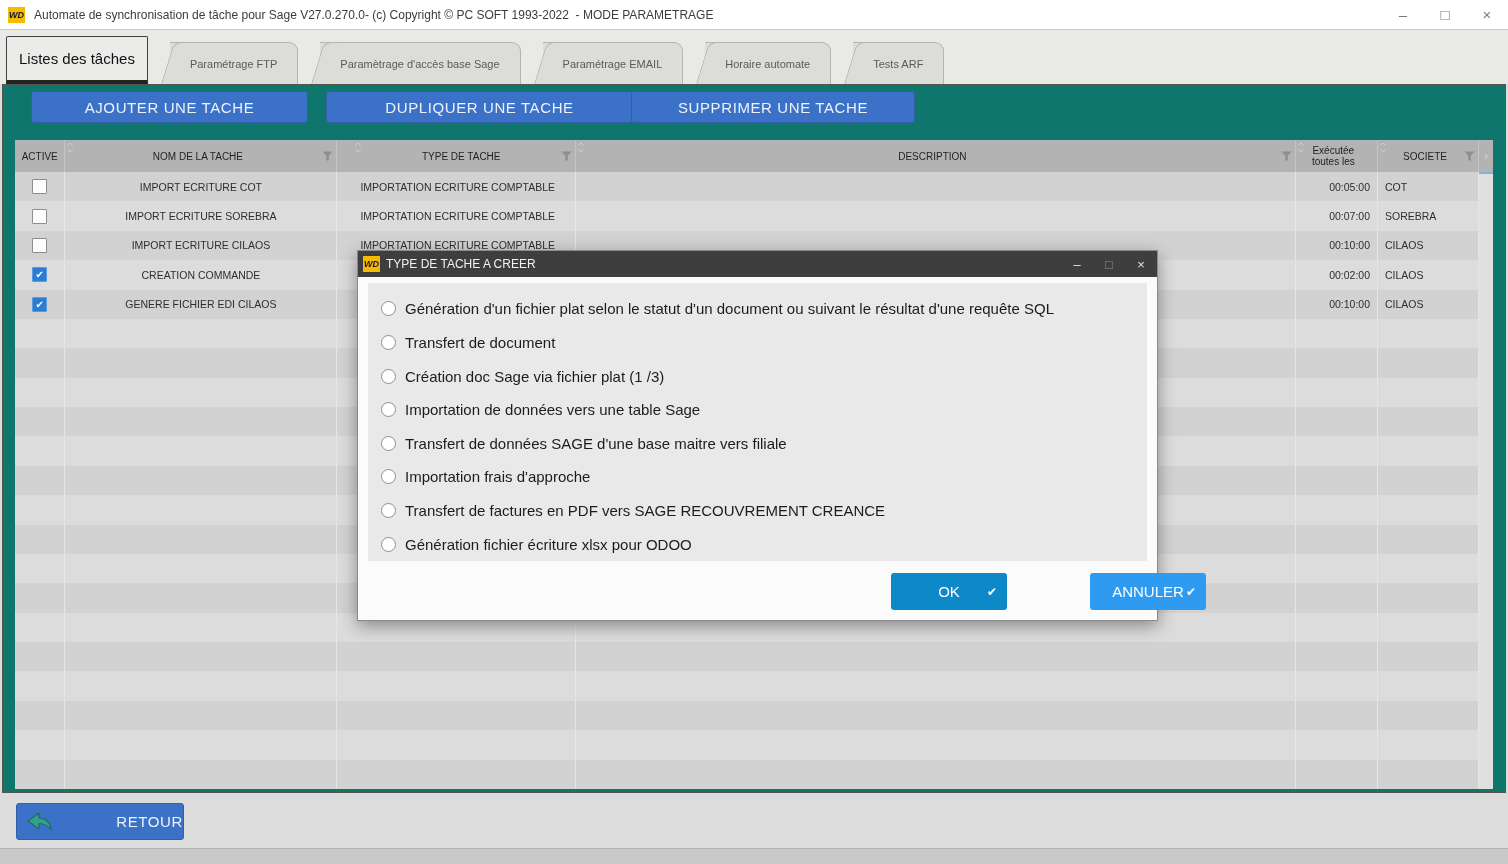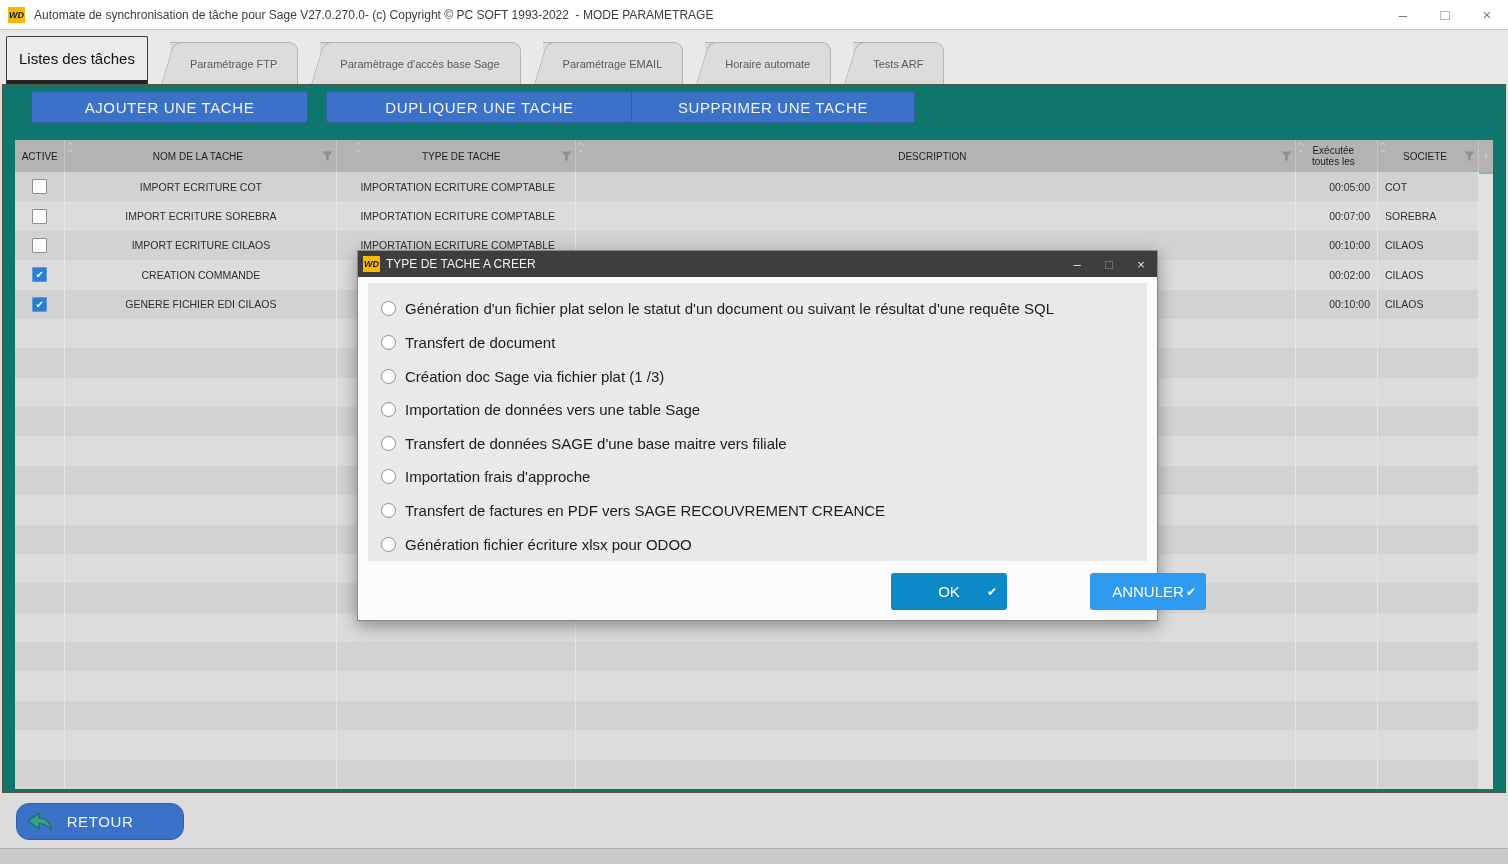--- a/index.html
+++ b/index.html
@@ -62,21 +62,21 @@
   .opt{flex:1;display:flex;align-items:center;gap:9px;min-height:0;}
   .optlabel{font-size:15px;color:#1c1c1c;white-space:nowrap;}
   .radio{width:15px;height:15px;border-radius:50%;background:#fff;border:1px solid #8f8f8f;flex:none;display:flex;align-items:center;justify-content:center;}
   .radio.sel{border-color:#3f8fc2;}
   .radio .dot{width:8px;height:8px;border-radius:50%;background:#1e90d2;}
   .dbtn{position:absolute;top:322px;width:116px;height:37px;border-radius:3px;color:#fff;font-size:15px;display:flex;align-items:center;justify-content:center;cursor:pointer;}
   .dbtn .chk{position:absolute;right:10px;font-size:12px;}
   .dbtn-ok{left:533px;background:var(--ok_blue,#0e89c8);}
   .dbtn-cancel{left:700px;background:var(--cancel_blue,#2e9bf0);margin-left:32px;}
   
-  .backbtn{position:absolute;left:16px;top:803px;width:168px;height:37px;background:var(--button_blue,#3b72c7);border:1px solid #335fa8;border-radius:13px;color:#eef2fa;font-size:15px;letter-spacing:.6px;display:flex;align-items:center;justify-content:center;cursor:pointer;}
+  .backbtn{position:absolute;left:16px;top:803px;width:168px;height:37px;background:var(--button_blue,#3b72c7);border:1px solid #335fa8;border-radius:3px;color:#eef2fa;font-size:15px;letter-spacing:.6px;display:flex;align-items:center;justify-content:flex-end;cursor:pointer;}
   .backbtn svg{position:absolute;left:9px;top:7px;}
   .statusbar{position:absolute;left:0;right:0;bottom:0;height:16px;background:#c9c9c9;border-top:1px solid #b2b2b2;}
 </style>
 </head>
 <body>
 
 <div class="titlebar">
   <span class="wd-icon">WD</span>
   <span class="titletext">Automate de synchronisation de tâche pour Sage V27.0.270.0- (c) Copyright © PC SOFT 1993-2022  - MODE PARAMETRAGE</span>
   <div class="wincontrols">

